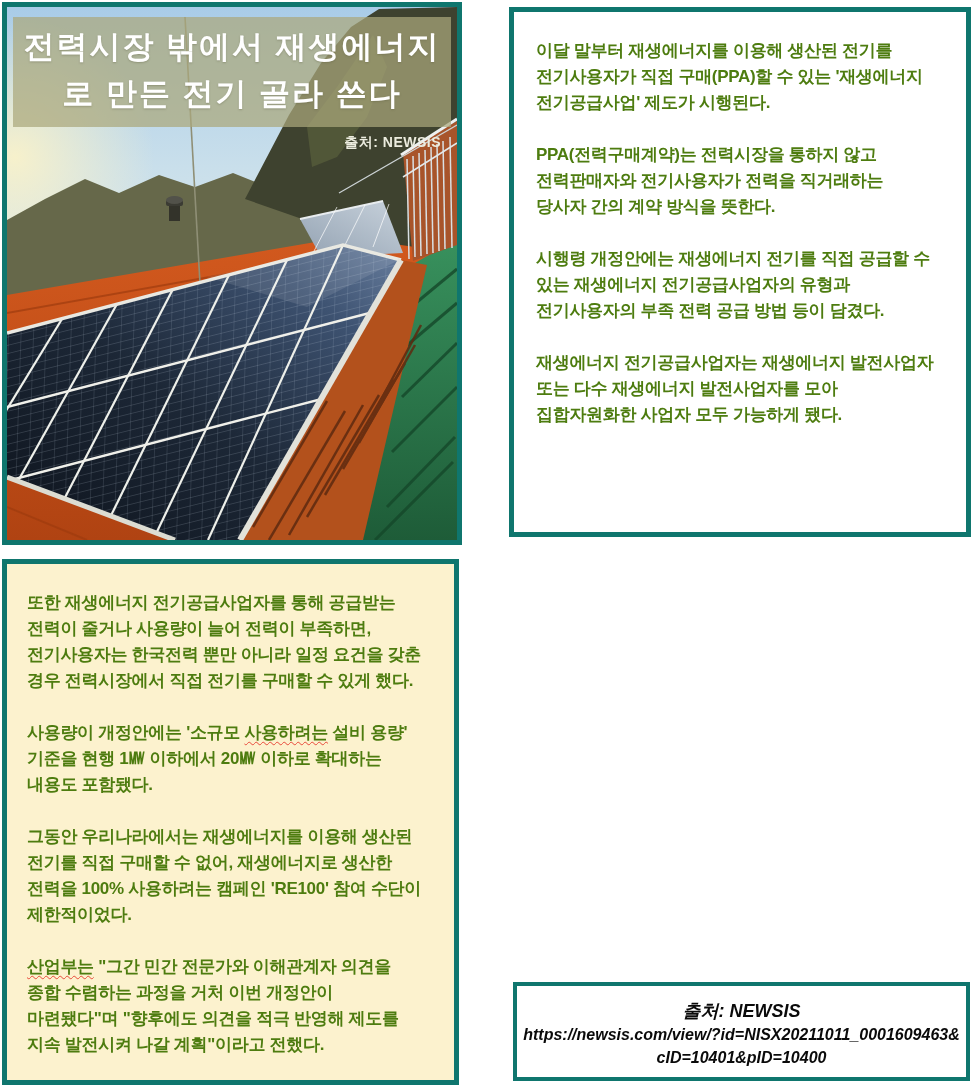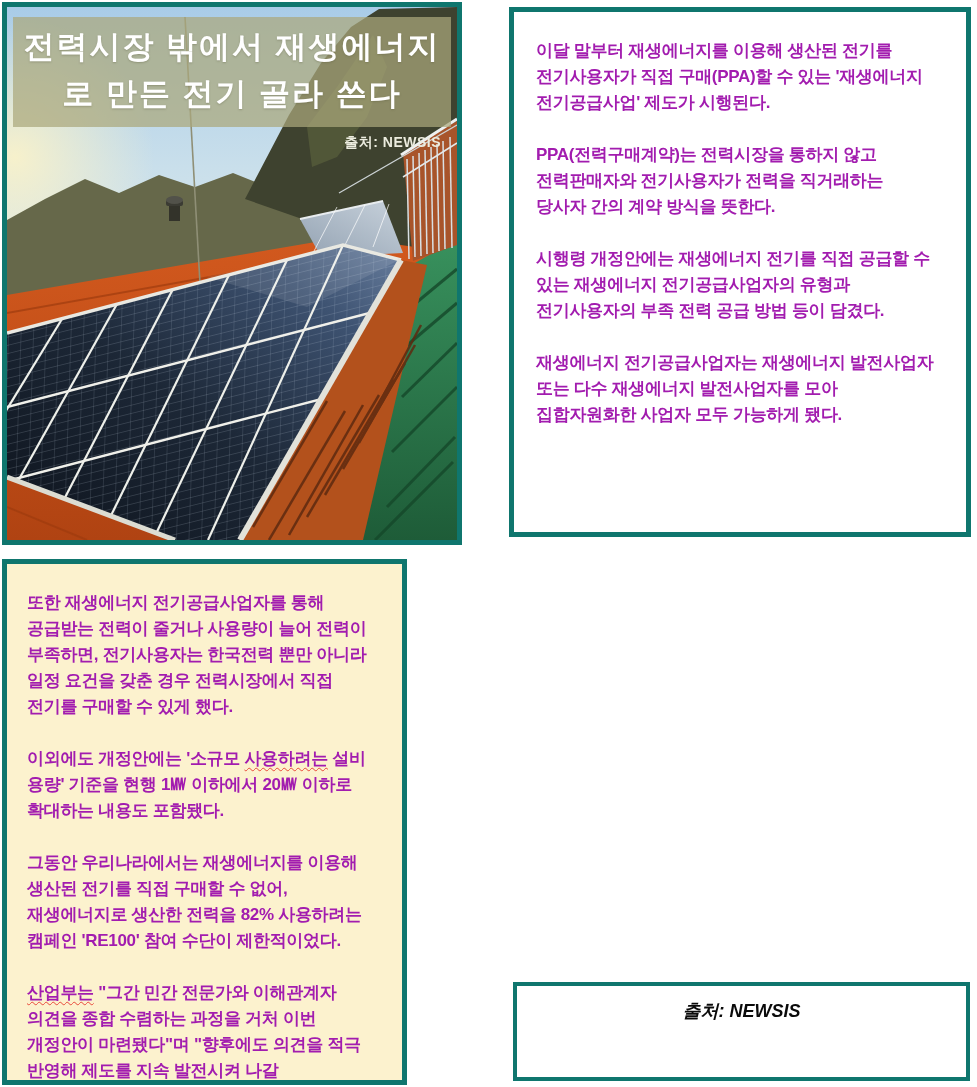--- a/index.html
+++ b/index.html
@@ -2,25 +2,25 @@
 <html><head>
 <meta charset="utf-8">
 <style>
   html,body{margin:0;padding:0;background:#ffffff;}
   .page{position:relative;width:977px;height:1087px;background:#ffffff;
         font-family:"Liberation Sans","DejaVu Sans",sans-serif;overflow:hidden;}
   .box{position:absolute;box-sizing:border-box;border:5px solid #0f766e;}
   .photo-box{left:2px;top:2px;width:460px;height:543px;background:#cfe0ea;overflow:hidden;}
   .photo-box svg{display:block;}
   .right-box{left:509px;top:7px;width:462px;height:530px;background:#ffffff;padding:26px 18px 0 22px;}
-  .left-box{left:2px;top:559px;width:405px;height:526px;background:#FCF2CE;padding:26px 14px 0 20px;}
+  .left-box{left:2px;top:559px;width:457px;height:526px;background:#FCF2CE;padding:26px 14px 0 20px;}
   .source-box{left:513px;top:982px;width:457px;height:99px;border-width:4px;background:#ffffff;
               text-align:center;padding-top:13px;}
   .article p{margin:0 14px 26px 0;font-size:17px;line-height:26px;font-weight:700;
-             color:#a21caf;letter-spacing:-0.3px;word-break:keep-all;}
+             color:#4d7c0f;letter-spacing:-0.3px;word-break:keep-all;}
   .misspell{text-decoration-line:underline;text-decoration-style:wavy;
             text-decoration-color:#E84A3A;text-decoration-thickness:1px;text-underline-offset:3px;}
   .title-overlay{position:absolute;left:6px;top:10px;width:438px;height:110px;
                  background:rgba(170,167,124,0.72);color:#ffffff;text-align:center;
                  font-weight:800;font-size:31px;line-height:47px;letter-spacing:2px;
                  padding-top:6px;box-sizing:border-box;
                  text-shadow:0 1px 2px rgba(90,90,60,0.35);}
   .photo-credit{position:absolute;top:127px;right:16px;color:#ececdf;
                 font-size:14px;font-weight:600;letter-spacing:0.5px;}
   .source-credit{font-style:italic;font-weight:700;font-size:18px;line-height:24px;color:#0a0a0a;}
@@ -186,23 +186,24 @@
         <p><span>이달 말부터 재생에너지를 이용해 생산된 전기를 전기사용자가 직접 구매(PPA)할 수 있는 '재생에너지 전기공급사업' 제도가 시행된다.</span></p>
         <p><span>PPA(전력구매계약)는 전력시장을 통하지 않고 전력판매자와 전기사용자가 전력을 직거래하는 당사자 간의 계약 방식을 뜻한다.</span></p>
         <p><span>시행령 개정안에는 재생에너지 전기를 직접 공급할 수 있는 재생에너지 전기공급사업자의 유형과 전기사용자의 부족 전력 공급 방법 등이 담겼다.</span></p>
         <p><span>재생에너지 전기공급사업자는 재생에너지 발전사업자 또는 다수 재생에너지 발전사업자를 모아 집합자원화한 사업자 모두 가능하게 됐다.</span></p>
       </div>
   </section>
 
   <section class="box left-box article">
     <div>
         <p><span>또한 재생에너지 전기공급사업자를 통해 공급받는 전력이 줄거나 사용량이 늘어 전력이 부족하면, 전기사용자는 한국전력 뿐만 아니라 일정 요건을 갖춘 경우 전력시장에서 직접 전기를 구매할 수 있게 했다.</span></p>
-        <p><span>이외에도 개정안에는 '소규모 </span><span class="misspell">사용하려는</span><span> 설비 용량' 기준을 현행 1㎿ 이하에서 20㎿ 이하로 확대하는 내용도 포함됐다.</span></p>
-        <p><span>그동안 우리나라에서는 재생에너지를 이용해 생산된 전기를 직접 구매할 수 없어, 재생에너지로 생산한 전력을 82% 사용하려는 캠페인 'RE100' 참여 수단이 제한적이었다.</span></p>
+        <p><span>사용량이 개정안에는 '소규모 </span><span class="misspell">사용하려는</span><span> 설비 용량' 기준을 현행 1㎿ 이하에서 20㎿ 이하로 확대하는 내용도 포함됐다.</span></p>
+        <p><span>그동안 우리나라에서는 재생에너지를 이용해 생산된 전기를 직접 구매할 수 없어, 재생에너지로 생산한 전력을 100% 사용하려는 캠페인 'RE100' 참여 수단이 제한적이었다.</span></p>
         <p><span class="misspell">산업부는</span><span> "그간 민간 전문가와 이해관계자 의견을 종합 수렴하는 과정을 거처 이번 개정안이 마련됐다"며 "향후에도 의견을 적극 반영해 제도를 지속 발전시켜 나갈 계획"이라고 전했다.</span></p>
       </div>
   </section>
 
   <section class="box source-box">
     <div class="source-credit">출처: NEWSIS</div>
+    <div class="source-url">https://newsis.com/view/?id=NISX20211011_0001609463&amp;cID=10401&amp;pID=10400</div>
   </section>
 
 </div>
 
 </body></html>

